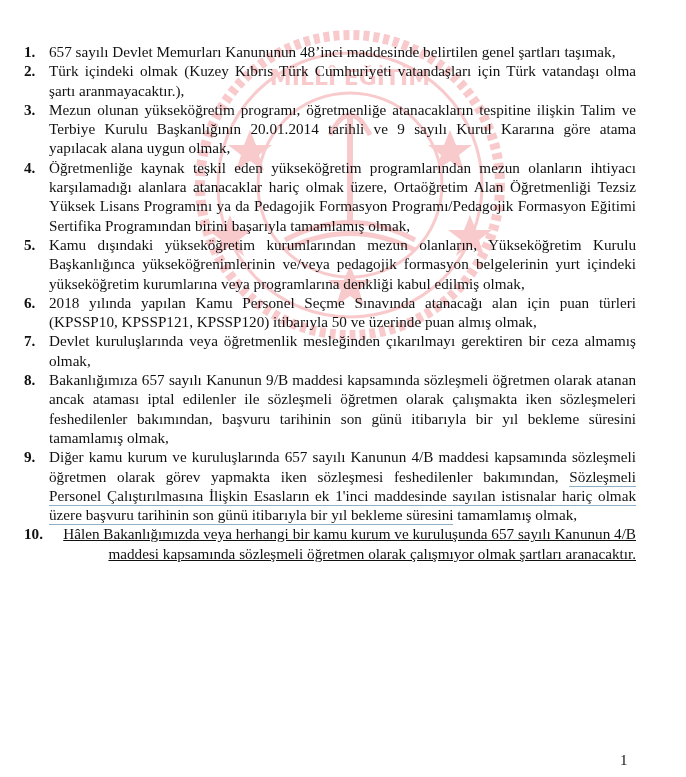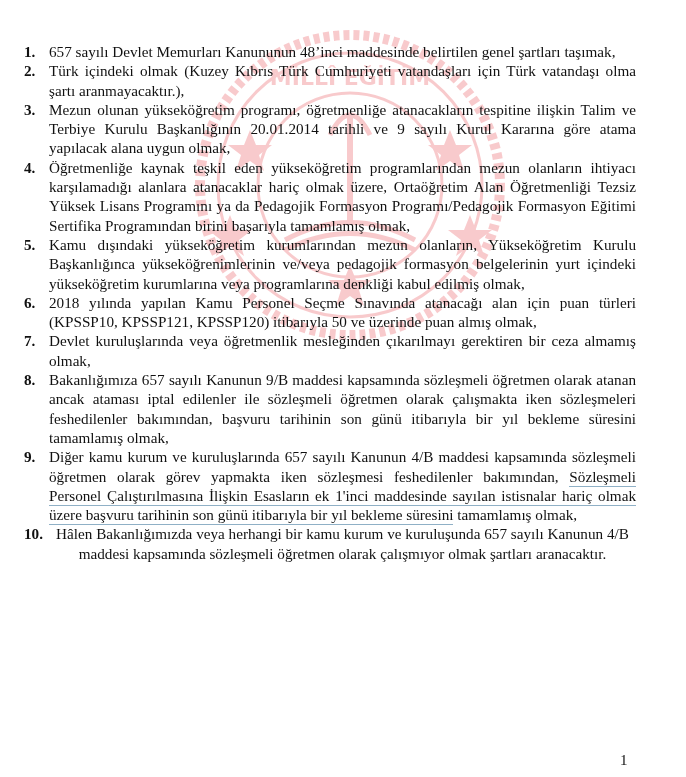--- a/index.html
+++ b/index.html
@@ -10,21 +10,21 @@
                opacity: 0.22; pointer-events: none; }
   .title { position: absolute; left: 26px; top: 9px; font-size: 15.5px; font-weight: bold;
            color: #b3141c; letter-spacing: 0.1px; }
   .title .letter { display: inline-block; width: 22px; }
   ol.items { list-style: none; margin: 0; padding: 0; position: absolute; left: 24px; top: 42px;
              width: 612px; }
   ol.items li { position: relative; padding-left: 25px; font-size: 15.2px; line-height: 19.3px;
                 text-align: justify; margin-bottom: 0; }
   ol.items li .num { position: absolute; left: 0; top: 0; font-weight: bold; }
   ol.items li .txt { display: block; }
-  ol.items li.last .txt { text-align: center; }
+  ol.items li.last .txt { text-align: right; text-decoration: underline; }
   .ul { border-bottom: 1px solid #8fb0c6; display: inline; padding-bottom: 1px; }
   .pagenum { position: absolute; left: 620px; top: 752px; font-size: 15px; }
 </style>
 </head>
 <body>
 
 <div class="page">
 
   <svg class="watermark" viewBox="0 0 320 320">
     <g fill="none" stroke="#e0141e">

